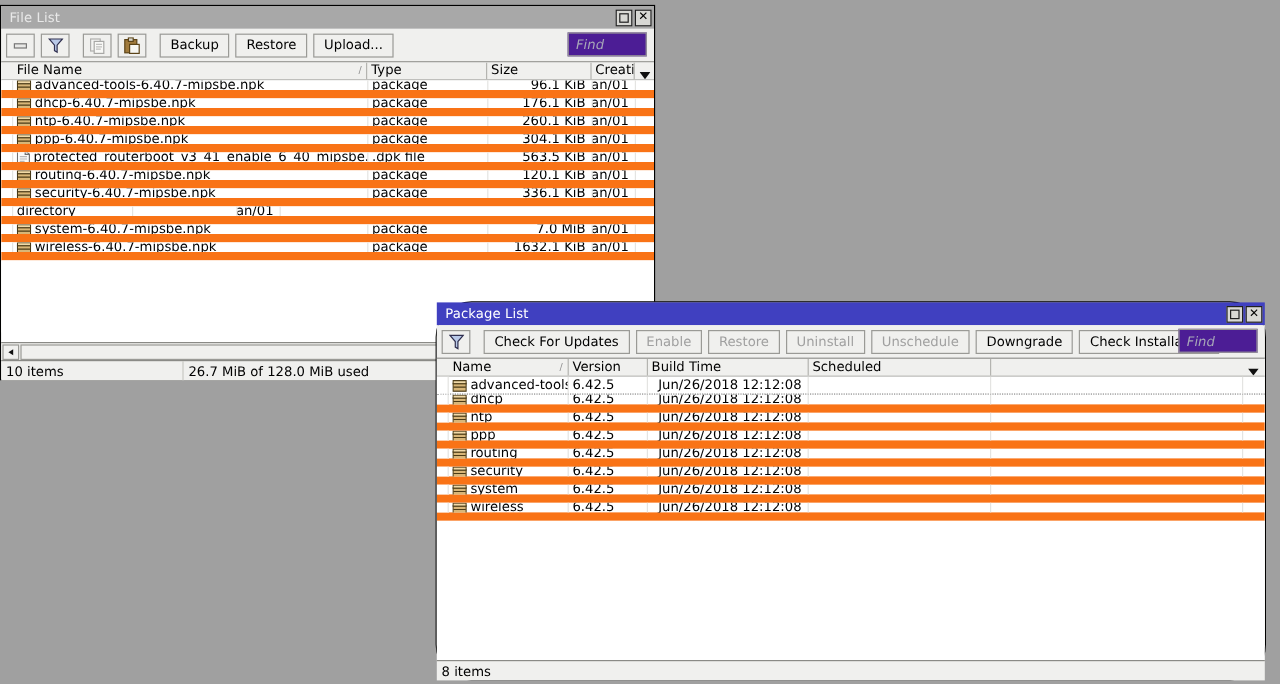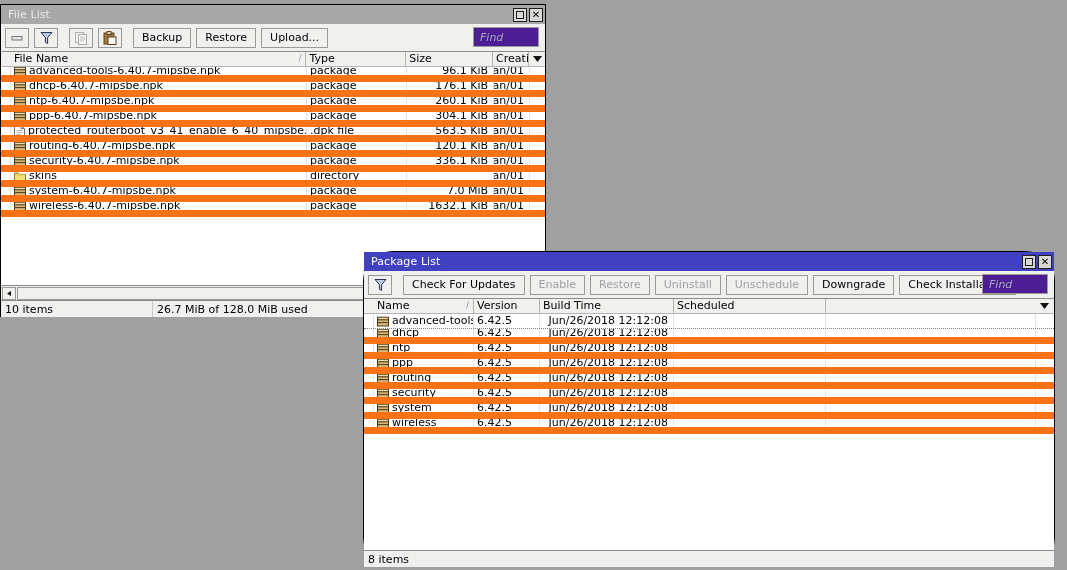--- a/index.html
+++ b/index.html
@@ -121,21 +121,21 @@
     border-top: 1px solid #8a8a86;
     overflow: hidden;
     position: relative;
   }
   .thead {
     display: flex;
     height: 15px;
     background: #f0f0ee;
     border-bottom: 1px solid #b4b4b0;
     box-sizing: border-box;
-    align-items: center;
+    align-items: flex-end;
   }
   .th {
     border-right: 1px solid #b4b4b0;
     box-sizing: border-box;
     display: flex;
     align-items: center;
     padding-left: 3px;
     font-size: 11px;
     line-height: 14px;
     overflow: hidden;
@@ -475,29 +475,20 @@
           </div>
           <div class="td num" style="width: 87px;">
             <span>336.1 KiB</span>
           </div>
           <div class="td num" style="width: 36px;">
             <span>Jan/01</span>
           </div>
         </div>
         <div class="trow">
           <div class="td-gutter"></div>
-          <div class="td" style="width: 296px;">
-            <span class="cellicon">
-              <svg width="12" height="11" viewBox="0 0 12 11">
-                <path d="M0.5 2 H4.2 L5.4 3.4 H11.5 V10 H0.5 Z" fill="#f4e07a" stroke="#8a7a18" stroke-width="1"></path>
-                <path d="M0.5 3.8 H11.5" stroke="#d8c44a" stroke-width="1"></path>
-              </svg>
-            </span>
-            <span>skins</span>
-          </div>
           <div class="td" style="width: 100px;">
             <span>directory</span>
           </div>
           <div class="td num" style="width: 87px;">
             <span></span>
           </div>
           <div class="td num" style="width: 36px;">
             <span>Jan/01</span>
           </div>
         </div>

